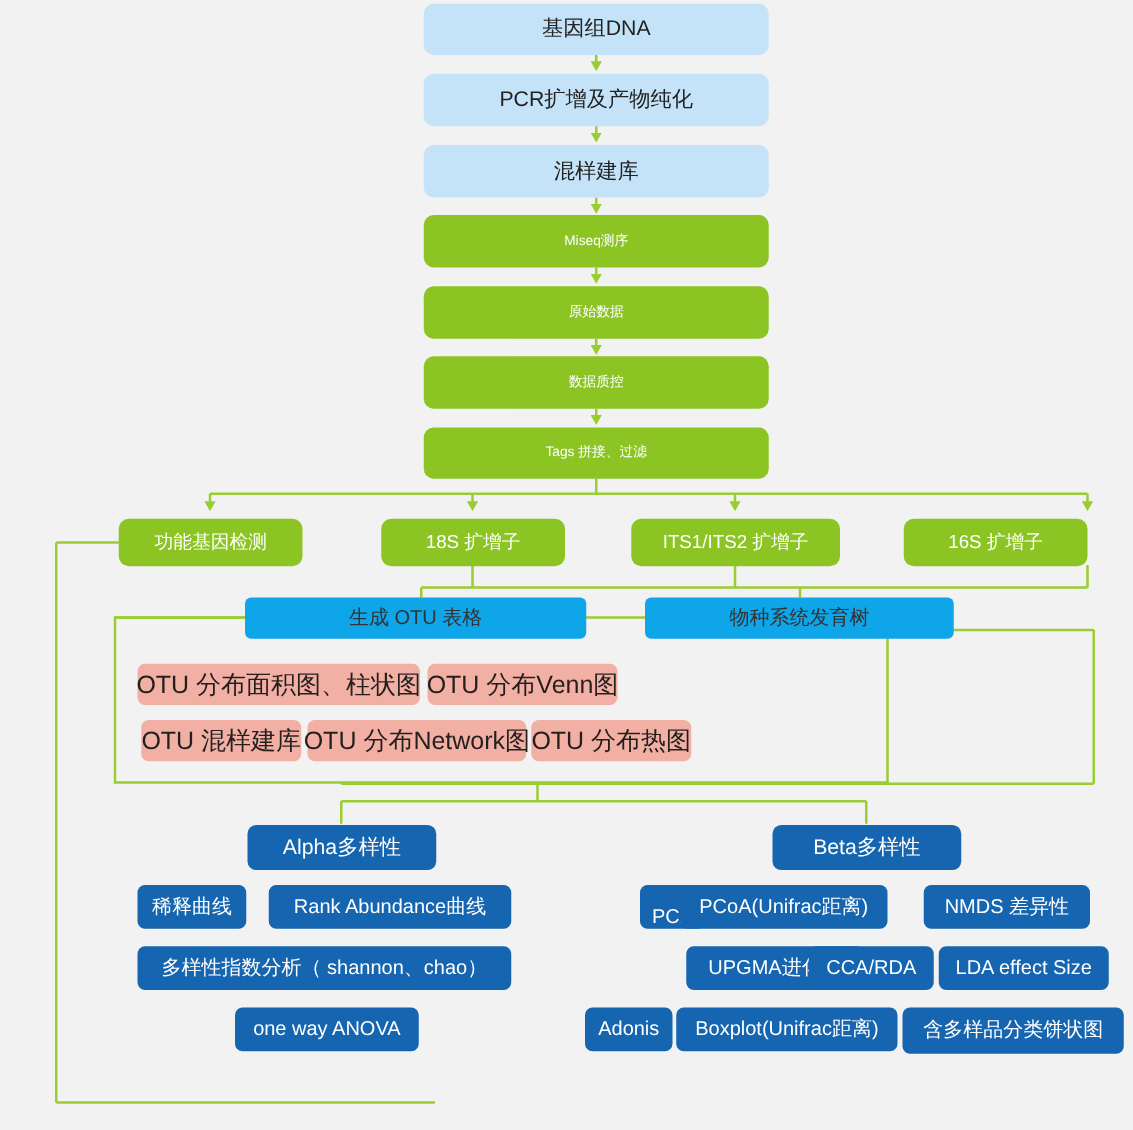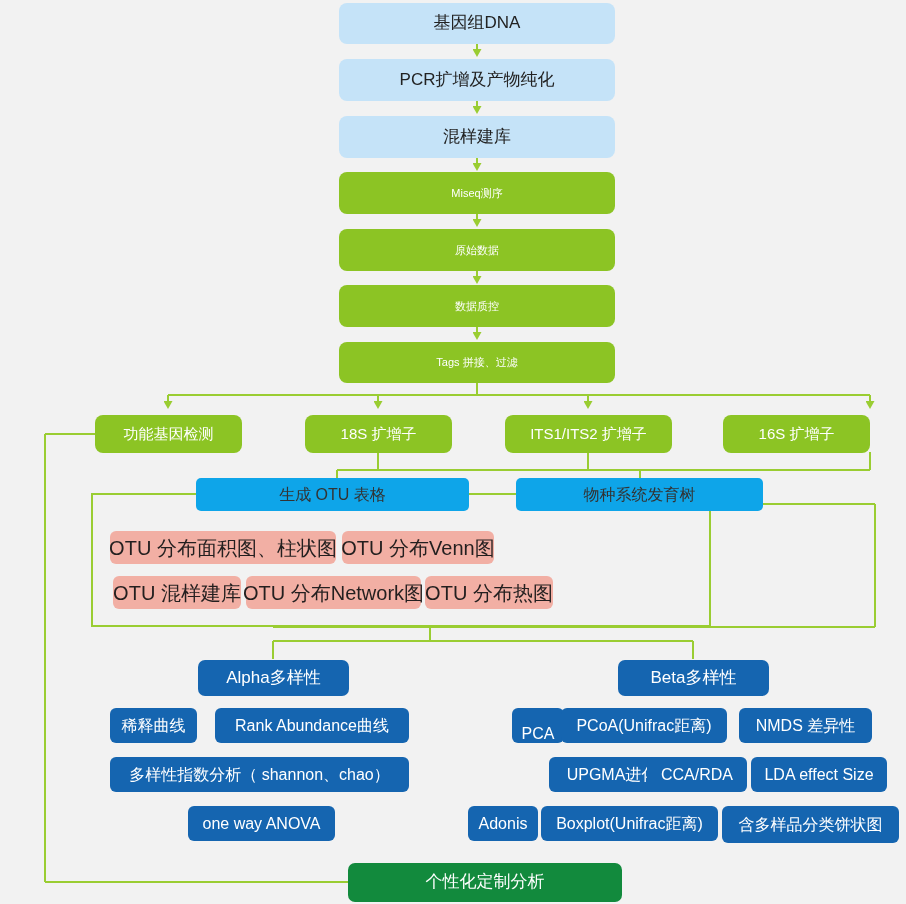--- a/index.html
+++ b/index.html
@@ -217,21 +217,21 @@
   <div class="node n-navy-sm" style="left:188px; top:806px; width:147px; height:35px;">
     <span>one way ANOVA</span>
   </div>
 
   <div class="node n-navy" style="left:618px; top:660px; width:151px; height:36px;">
     <span>Beta多样性</span>
   </div>
   <div class="node n-navy-sm" style="left:512px; top:708px; width:52px; height:35px;align-items:flex-end;">
     <span>PCA</span>
   </div>
-  <div class="node n-navy-sm" style="left:561px; top:708px; width:166px; height:35px;">
+  <div class="node n-navy-sm" style="left:544px; top:708px; width:166px; height:35px;">
     <span>PCoA(Unifrac距离)</span>
   </div>
   <div class="node n-navy-sm" style="left:739px; top:708px; width:133px; height:35px;">
     <span>NMDS 差异性</span>
   </div>
   <div class="node n-navy-sm" style="left:501px; top:757px; width:142px; height:35px;margin-left:48px;">
     <span>UPGMA进化树</span>
   </div>
   <div class="node n-navy-sm" style="left:647px; top:757px; width:100px; height:35px;">
     <span>CCA/RDA</span>
@@ -242,17 +242,14 @@
   <div class="node n-navy-sm" style="left:468px; top:806px; width:70px; height:35px;">
     <span>Adonis</span>
   </div>
   <div class="node n-navy-sm" style="left:541px; top:806px; width:177px; height:35px;">
     <span>Boxplot(Unifrac距离)</span>
   </div>
   <div class="node n-navy-sm" style="left:722px; top:806px; width:177px; height:37px;">
     <span>含多样品分类饼状图</span>
   </div>
 
-  <div class="node n-darkgreen" style="left:348px; top:863px; width:274px; height:39px;">
-    <span>个性化定制分析</span>
-  </div>
 
 </div>
 
 </body></html>

